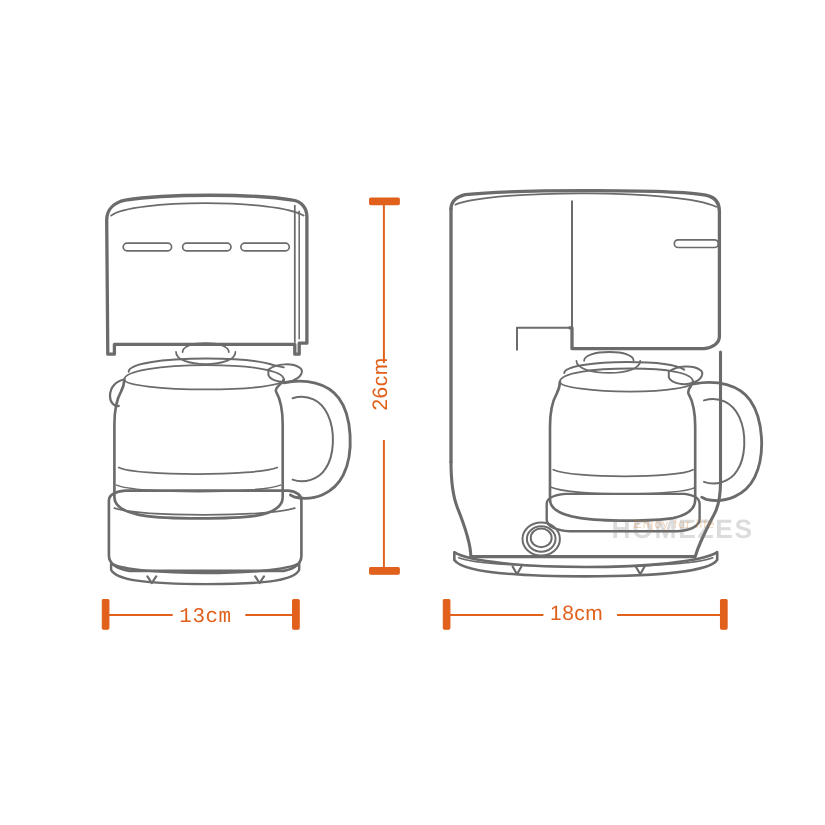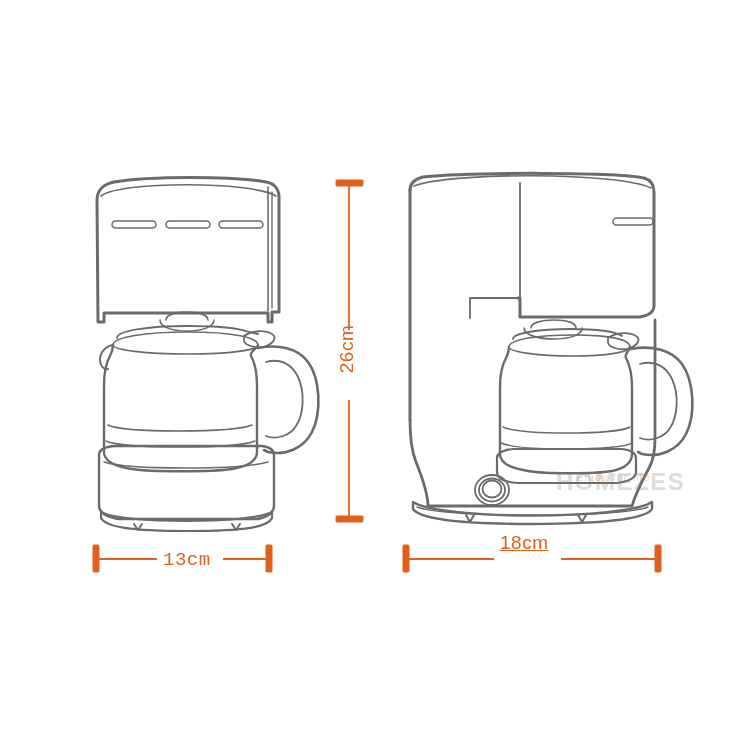--- a/index.html
+++ b/index.html
@@ -34,22 +34,21 @@
     white-space: nowrap;
     user-select: none;
   }
   #label-width-left {
     left: 163px;
     top: 549px;
     font-family: Liberation Mono, monospace;
   }
   #label-width-right {
     left: 500px;
-    top: 532px;
-    text-decoration: underline;
+    top: 548px;
   }
   #label-height {
     left: 336px;
     top: 349px;
     transform-origin: left top;
     transform: rotate(-90deg) translate(-50%, 0);
   }
   .watermark {
     position: absolute;
     user-select: none;

